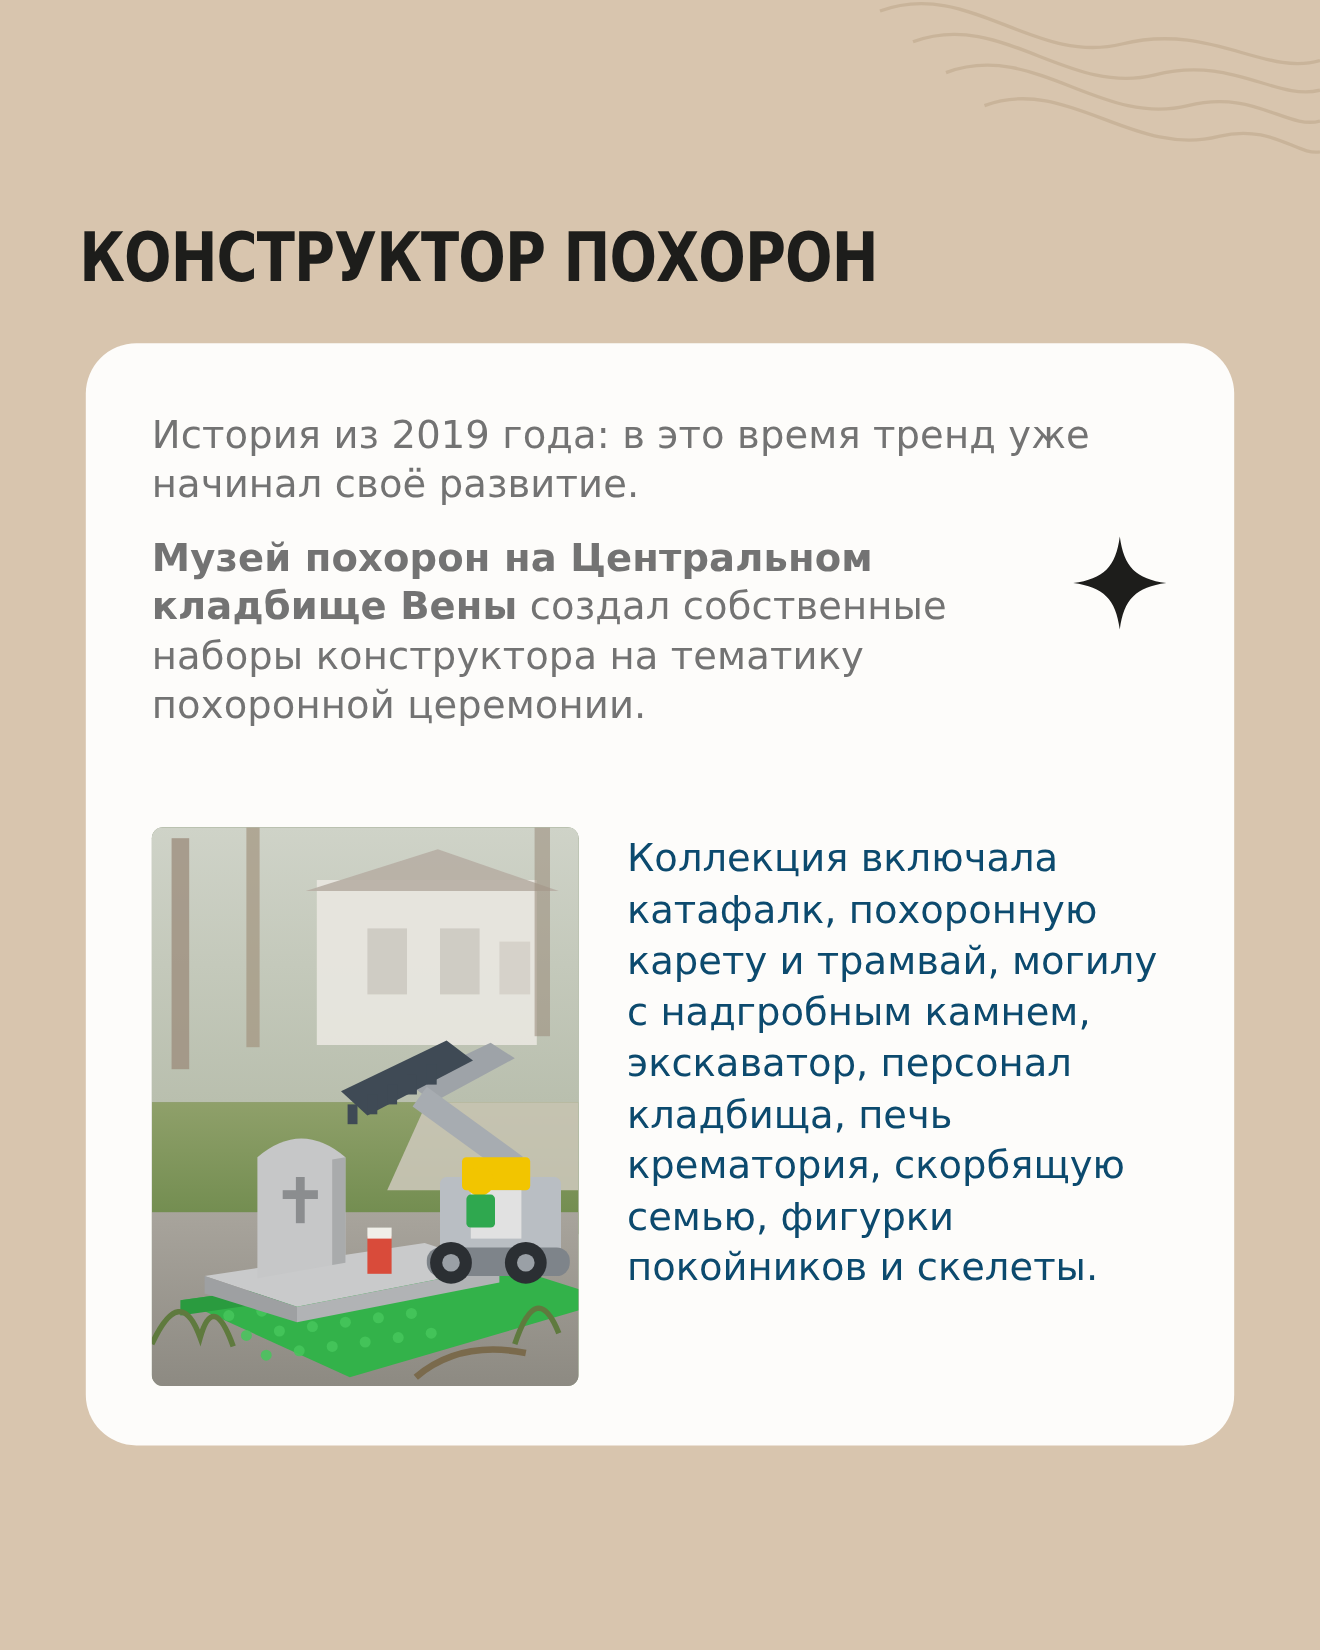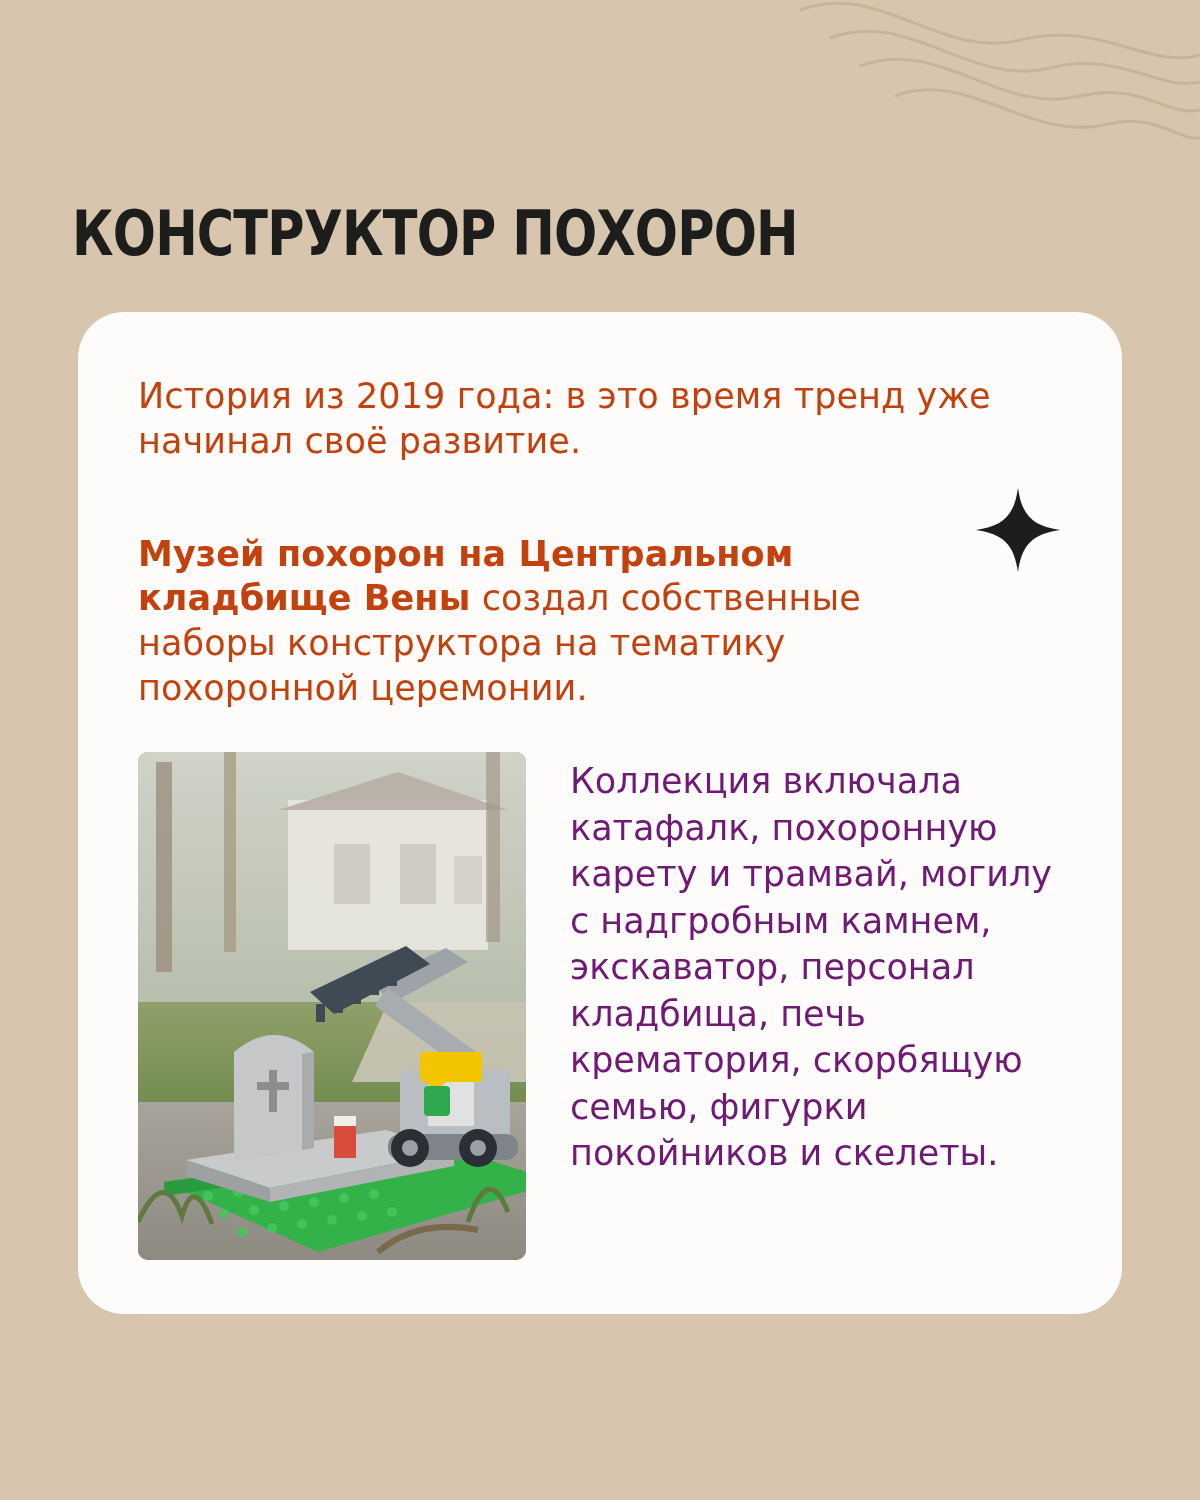--- a/index.html
+++ b/index.html
@@ -52,33 +52,33 @@
     top: 312px;
     width: 1044px;
     height: 1002px;
     background: #fdfcfa;
     border-radius: 46px;
     box-sizing: border-box;
     padding: 62px 66px 0 60px;
   }
 
   .para {
-    color: #c2410c;
+    color: #737373;
     font-size: 35px;
     line-height: 1.28;
     margin: 0;
     letter-spacing: 0.1px;
   }
 
   .para-lead {
     max-width: 930px;
   }
 
   .para-second {
-    margin-top: 68px;
+    margin-top: 22px;
     max-width: 860px;
   }
   .para-second b {
     font-weight: 700;
   }
 
   .sparkle {
     position: absolute;
     right: 58px;
     top: 172px;
@@ -103,21 +103,21 @@
     overflow: hidden;
     flex: none;
     position: relative;
     background: #8d9a7e;
   }
   .photo svg { display: block; }
 
   .list-text {
     font-size: 35px;
     line-height: 1.33;
-    color: #701a75;
+    color: #0c4a6e;
     margin: 0;
     padding-top: 6px;
     max-width: 500px;
   }
 </style>
 </head>
 <body>
 
 <div class="page">
 

